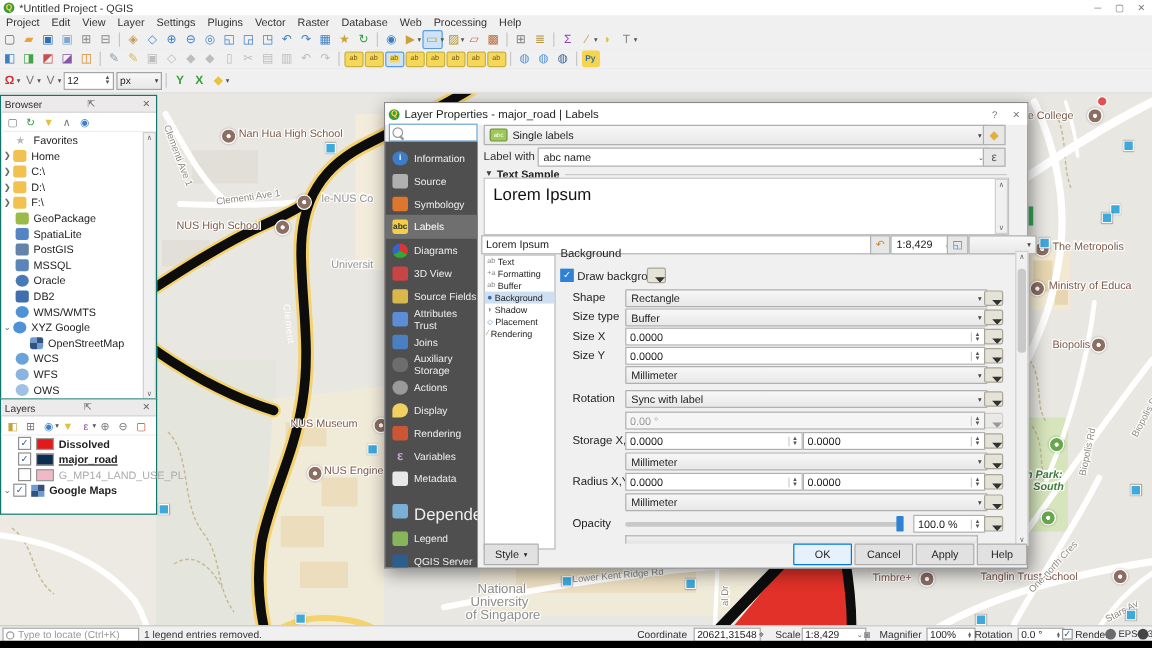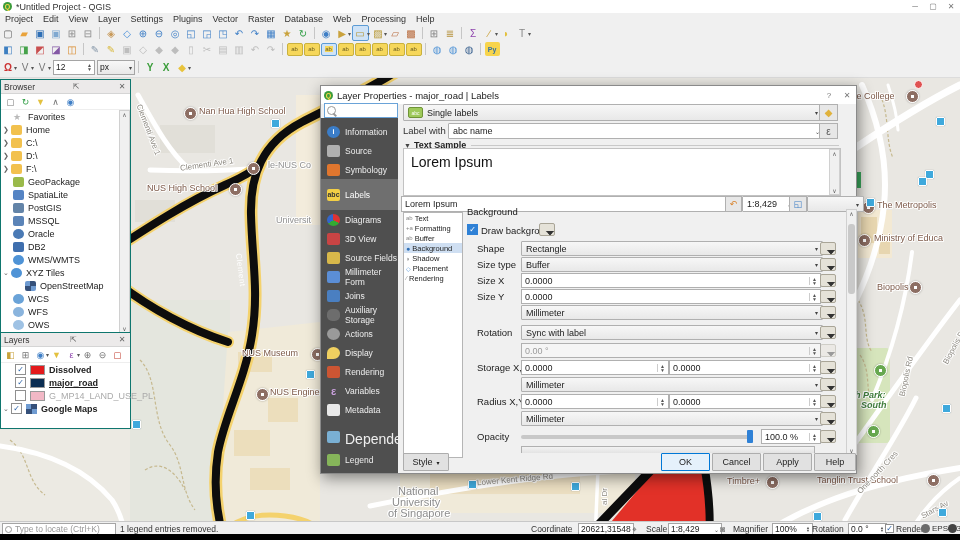--- a/index.html
+++ b/index.html
@@ -374,21 +374,21 @@
           <span class="bi" style="background:#3f6fae;"></span>
           <span>DB2</span>
         </div>
       <div class="trow" style="padding-left:12px;">
           <span class="bi" style="background:#4f93d6;border-radius:50%;"></span>
           <span>WMS/WMTS</span>
         </div>
       <div class="trow">
           <span class="arr">⌄</span>
           <span class="bi" style="background:#4f93d6;border-radius:50%;"></span>
-          <span>XYZ Tiles</span>
+          <span>XYZ Google</span>
         </div>
       <div class="trow" style="padding-left:24px;">
           <span class="bi" style="background:repeating-conic-gradient(#35507a 0 25%,#6f9bd1 0 50%);"></span>
           <span>OpenStreetMap</span>
         </div>
       <div class="trow" style="padding-left:12px;">
           <span class="bi" style="background:#6aa3d8;border-radius:50%;"></span>
           <span>WCS</span>
         </div>
       <div class="trow" style="padding-left:12px;">
@@ -470,39 +470,39 @@
           <span>Information</span>
         </div>
       <div style="display:flex;align-items:center;height:19px;color:#eee;font-size:8.5px;">
           <span class="si" style="background:#b0b0b0;"></span>
           <span>Source</span>
         </div>
       <div style="display:flex;align-items:center;height:19px;color:#eee;font-size:8.5px;">
           <span class="si" style="background:#e0762e;"></span>
           <span>Symbology</span>
         </div>
-      <div style="display:flex;align-items:center;height:31px;color:#fff;font-size:8.5px;background:#6f6f6f;">
+      <div style="display:flex;align-items:center;height:20px;color:#fff;font-size:8.5px;background:#6f6f6f;">
           <span class="si" style="background:#f3cf45;color:#333;">abc</span>
           <span>Labels</span>
         </div>
       <div style="display:flex;align-items:center;height:19px;color:#eee;font-size:8.5px;">
           <span class="si" style="background:conic-gradient(#d33 0 33%,#3a3 0 66%,#36c 0);border-radius:50%;"></span>
           <span>Diagrams</span>
         </div>
       <div style="display:flex;align-items:center;height:19px;color:#eee;font-size:8.5px;">
           <span class="si" style="background:#c94444;"></span>
           <span>3D View</span>
         </div>
       <div style="display:flex;align-items:center;height:19px;color:#eee;font-size:8.5px;">
           <span class="si" style="background:#d8b84a;"></span>
           <span>Source Fields</span>
         </div>
       <div style="display:flex;align-items:center;height:19px;color:#eee;font-size:8.5px;">
           <span class="si" style="background:#5b8ed6;"></span>
-          <span>Millimeter Form</span>
+          <span>Attributes Trust</span>
         </div>
       <div style="display:flex;align-items:center;height:19px;color:#eee;font-size:8.5px;">
           <span class="si" style="background:#4a7fc1;"></span>
           <span>Joins</span>
         </div>
       <div style="display:flex;align-items:center;height:19px;color:#eee;font-size:8.5px;">
           <span class="si" style="background:#6d6d6d;border-radius:40%;"></span>
           <span>Auxiliary Storage</span>
         </div>
       <div style="display:flex;align-items:center;height:19px;color:#eee;font-size:8.5px;">

